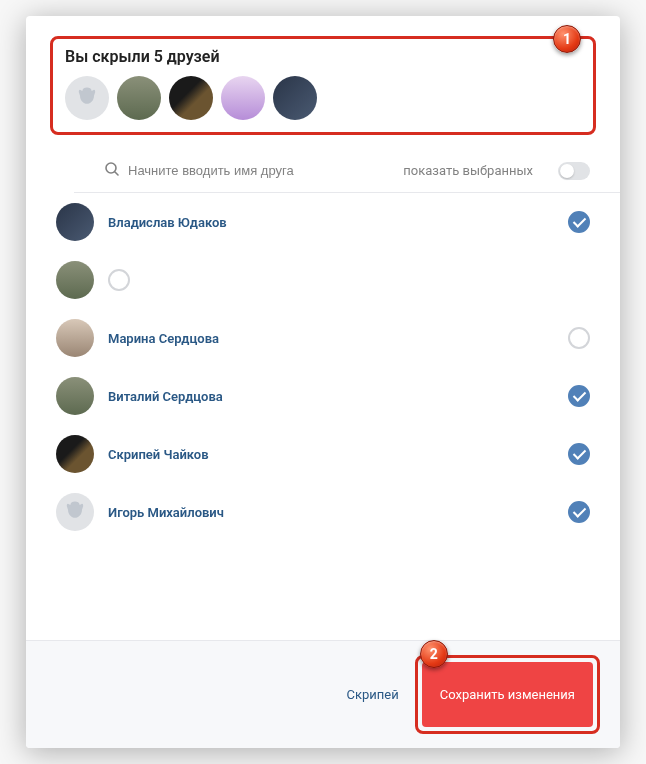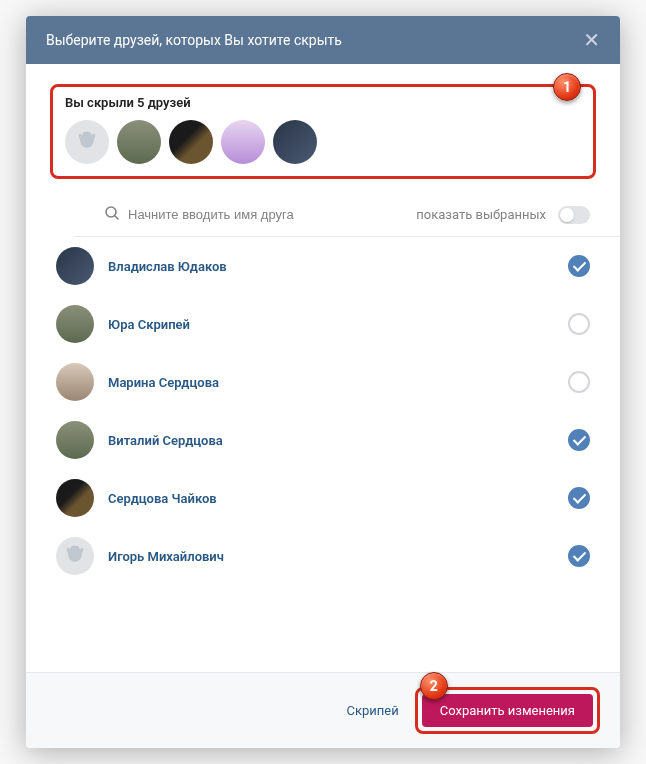--- a/index.html
+++ b/index.html
@@ -52,21 +52,21 @@
       padding: 20px 24px 14px 24px;
       position: relative;
     }
     .callout-box {
       border: 3px solid #d62d20;
       border-radius: 8px;
       padding: 8px 12px 12px 12px;
       position: relative;
     }
     .hidden-title {
-      font-size: 13px;
+      font-size: 16px;
       font-weight: 600;
       color: #222;
       margin-bottom: 10px;
     }
     .avatar-row {
       display: flex;
       gap: 8px;
     }
     .avatar-sm {
       width: 44px;
@@ -97,21 +97,21 @@
       border: none;
       outline: none;
       font-size: 13px;
       color: #656565;
       padding: 6px 0;
     }
     .search-input::placeholder { color: #828282; }
     .show-selected {
       display: flex;
       align-items: center;
-      gap: 12px;
+      gap: 25px;
       font-size: 13px;
       color: #828282;
     }
     .toggle {
       width: 32px;
       height: 18px;
       background: #e1e3e6;
       border-radius: 10px;
       position: relative;
     }
@@ -186,24 +186,24 @@
       gap: 12px;
       position: relative;
     }
     .btn-cancel {
       color: #2a5885;
       font-size: 13px;
       cursor: pointer;
       padding: 8px 4px;
     }
     .btn-save {
-      background: #be185d;
+      background: #ef4444;
       color: #fff;
       font-size: 13px;
-      padding: 9px 18px;
+      padding: 25px 18px;
       border-radius: 4px;
       cursor: pointer;
     }
     .callout-footer {
       border: 3px solid #d62d20;
       border-radius: 8px;
       padding: 4px;
       display: flex;
       align-items: center;
       gap: 12px;
@@ -231,24 +231,20 @@
     .av-color3 { background: linear-gradient(180deg,#e8d5f0 0%, #b68dd8 100%); }
     .av-color4 { background: linear-gradient(135deg,#2a3548 0%, #4a5a72 100%); }
     .av-color6 { background: linear-gradient(180deg,#d8c8b8 0%, #9a8674 100%); }
   </style>
 </head>
 <body>
 
 <div class="bg-noise"></div>
 
 <div class="modal">
-  <div class="modal-header">
-    <span>Выберите друзей, которых Вы хотите скрыть</span>
-    <span class="close-btn">✕</span>
-  </div>
 
   <div class="hidden-section">
     <div class="callout-box">
       <div class="badge badge-1">1</div>
       <div class="hidden-title">Вы скрыли 5 друзей</div>
       <div class="avatar-row" id="hidden-avatars">
           <div class="avatar-sm av-dog">
             <svg viewBox="0 0 24 24" width="24" height="24">
               <path fill="#c1c7cf" d="M12 3c-2 0-4 1-4 3l-2-1c-1 0-1 1-1 2l1 3c0 4 3 7 6 7s6-3 6-7l1-3c0-1 0-2-1-2l-2 1c0-2-2-3-4-3z"></path>
             </svg>
@@ -276,36 +272,35 @@
   </div>
 
   <div class="list" id="friends-list">
       <div class="friend-row">
         <div class="friend-avatar av-color4"></div>
         <div class="friend-name">Владислав Юдаков</div>
         <div class="check checked"></div>
       </div>
       <div class="friend-row">
         <div class="friend-avatar av-color1"></div>
-        <div class="friend-name">Юра Скрипей</div>
         <div class="check"></div>
       </div>
       <div class="friend-row">
         <div class="friend-avatar av-color6"></div>
         <div class="friend-name">Марина Сердцова</div>
         <div class="check"></div>
       </div>
       <div class="friend-row">
         <div class="friend-avatar av-color1"></div>
         <div class="friend-name">Виталий Сердцова</div>
         <div class="check checked"></div>
       </div>
       <div class="friend-row">
         <div class="friend-avatar av-color2"></div>
-        <div class="friend-name">Сердцова Чайков</div>
+        <div class="friend-name">Скрипей Чайков</div>
         <div class="check checked"></div>
       </div>
       <div class="friend-row">
         <div class="friend-avatar av-dog">
           <svg viewBox="0 0 24 24" width="24" height="24">
             <path fill="#c1c7cf" d="M12 3c-2 0-4 1-4 3l-2-1c-1 0-1 1-1 2l1 3c0 4 3 7 6 7s6-3 6-7l1-3c0-1 0-2-1-2l-2 1c0-2-2-3-4-3z"></path>
           </svg>
         </div>
         <div class="friend-name">Игорь Михайлович</div>
         <div class="check checked"></div>

